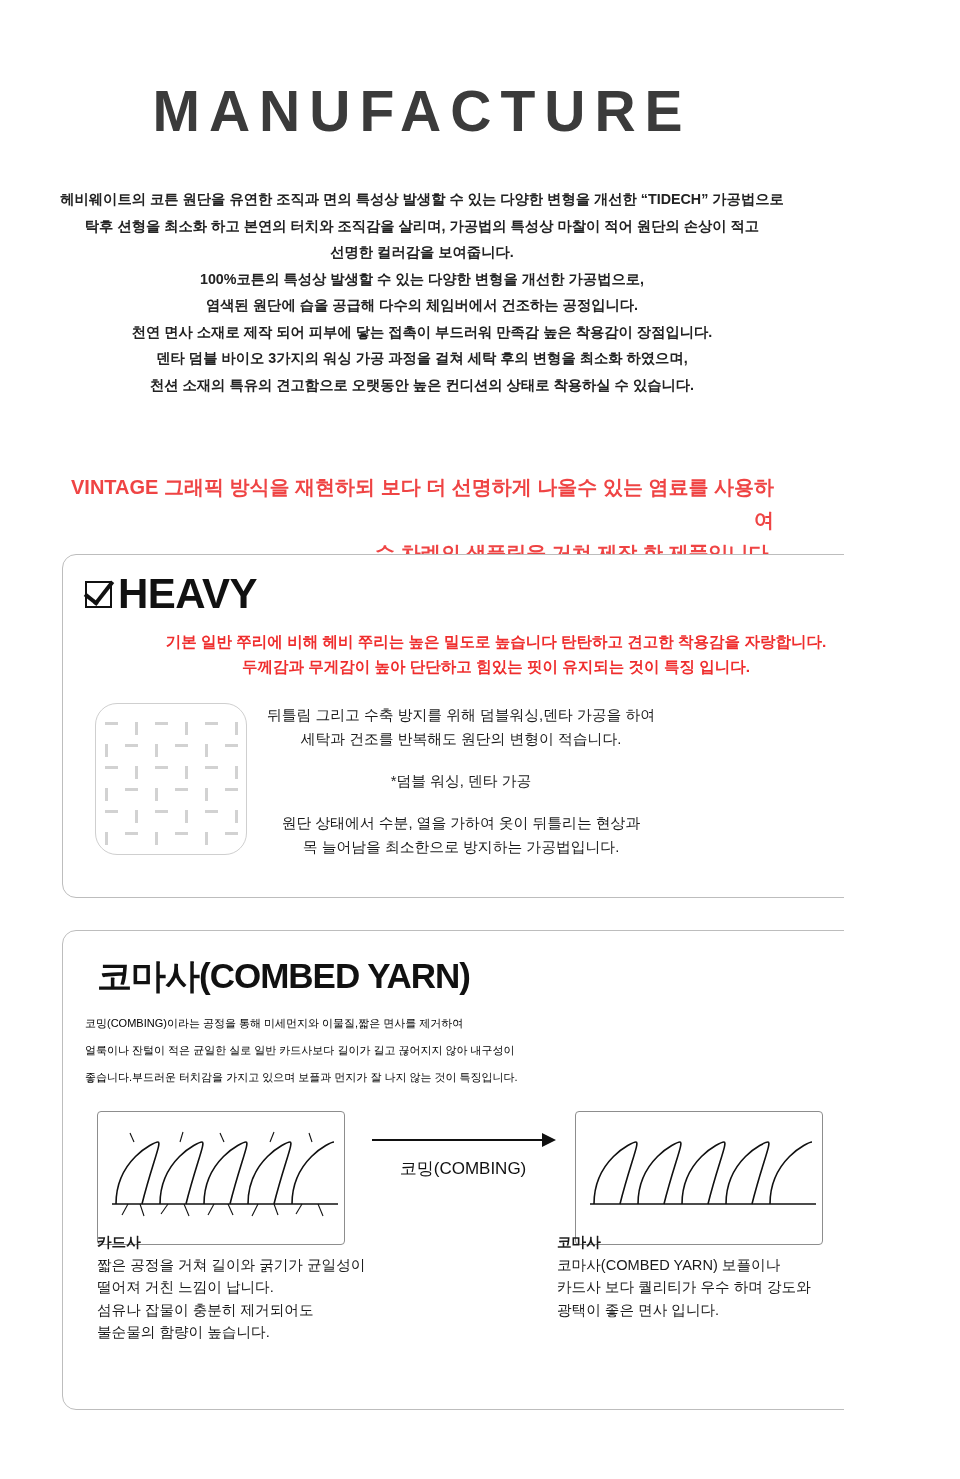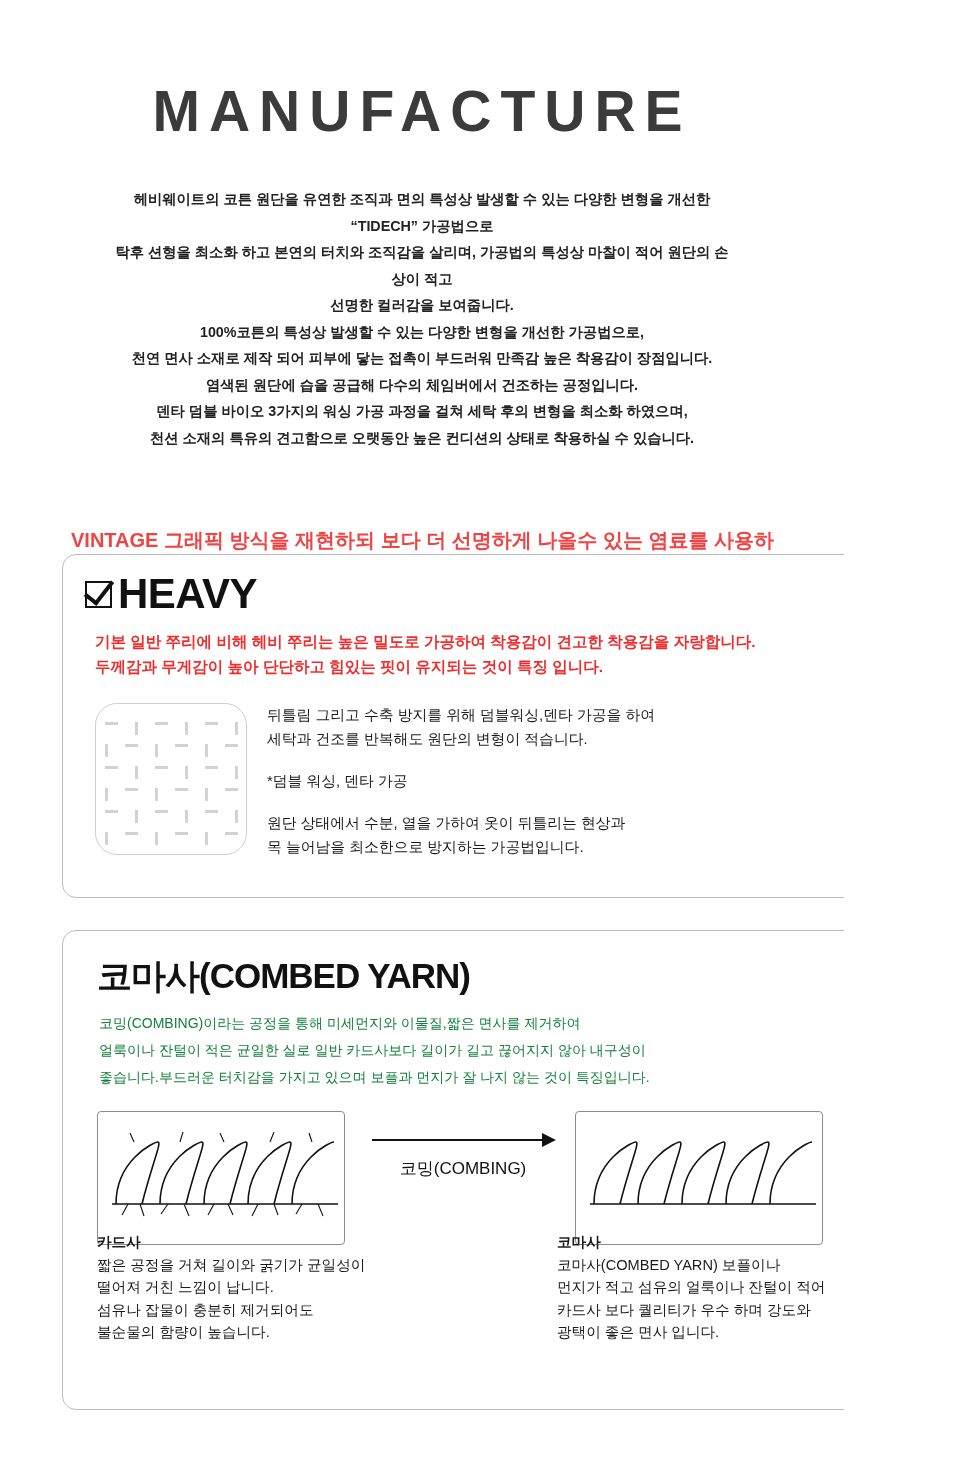--- a/index.html
+++ b/index.html
@@ -29,21 +29,21 @@
     font-family: "Liberation Sans", sans-serif;
   }
 
   .intro {
     margin-top: 42px;
     text-align: center;
     font-size: 14.3px;
     font-weight: bold;
     line-height: 26.5px;
     color: #222222;
-    padding: 0 109px;
+    padding: 0 56px;
   }
   .intro p { margin: 0; }
 
   .highlight {
     margin-top: 73px;
     text-align: right;
     font-size: 20px;
     font-weight: bold;
     line-height: 33px;
     color: #ef4444;
@@ -52,21 +52,21 @@
 
   
   .card {
     position: absolute;
     left: 62px;
     width: 836px;
     border: 1.6px solid #bdbdbd;
     border-radius: 14px;
     background: #ffffff;
   }
-  #card-heavy { top: 554px; height: 344px; }
+  #card-heavy { top: 554px; height: 344px; text-align: center; }
   #card-combed { top: 930px; height: 480px; }
 
   
   .heavy-head {
     display: flex;
     align-items: center;
     margin: 18px 0 0 22px;
   }
   .check-box {
     width: 27px;
@@ -141,24 +141,24 @@
 
   
   .combed-title {
     font-size: 35px;
     font-weight: bold;
     margin: 22px 0 0 34px;
     letter-spacing: -1px;
     color: #111;
   }
   .combed-desc {
-    font-size: 14px;
+    font-size: 11px;
     line-height: 27px;
-    margin: 10px 0 0 36px;
-    color: #15803d;
+    margin: 10px 0 0 22px;
+    color: #000000;
   }
   .yarn-area {
     position: relative;
     margin-top: 20px;
     height: 150px;
   }
   .yarn-box {
     position: absolute;
     width: 248px;
     height: 134px;
@@ -231,39 +231,39 @@
 
 <div class="page">
 
   <div class="title">MANUFACTURE</div>
 
   <div class="intro">
     <p>헤비웨이트의 코튼 원단을 유연한 조직과 면의 특성상 발생할 수 있는 다양한 변형을 개선한 “TIDECH” 가공법으로</p>
     <p>탁후 션형을 최소화 하고 본연의 터치와 조직감을 살리며, 가공법의 특성상 마찰이 적어 원단의 손상이 적고</p>
     <p>선명한 컬러감을 보여줍니다.</p>
     <p>100%코튼의 특성상 발생할 수 있는 다양한 변형을 개선한 가공법으로,</p>
+    <p>염색된 원단에 습을 공급해 다수의 체임버에서 건조하는 공정입니다.</p>
     <p>천연 면사 소재로 제작 되어 피부에 닿는 접촉이 부드러워 만족감 높은 착용감이 장점입니다.</p>
-    <p>염색된 원단에 습을 공급해 다수의 체임버에서 건조하는 공정입니다.</p>
     <p>덴타 덤블 바이오 3가지의 워싱 가공 과정을 걸쳐 세탁 후의 변형을 최소화 하였으며,</p>
     <p>천션 소재의 특유의 견고함으로 오랫동안 높은 컨디션의 상태로 착용하실 수 있습니다.</p>
   </div>
 
   <div class="highlight">
     <div>VINTAGE 그래픽 방식을 재현하되 보다 더 선명하게  나올수 있는 염료를 사용하여</div>
     <div>수 차례의 샘플링을 거쳐 제작 한 제품입니다.</div>
   </div>
 
   <div class="card" id="card-heavy">
     <div class="heavy-head">
       <span class="check-box"></span>
       <span class="heavy-title">HEAVY</span>
     </div>
 
     <div class="heavy-red">
-      <div>기본 일반 쭈리에 비해 헤비 쭈리는 높은 밀도로 가공하여 착용감이 견고한 착용감을 자랑합니다.</div>
+      <div>기본 일반 쭈리에 비해 헤비 쭈리는 높은 밀도로 높습니다 탄탄하고 견고한 착용감을 자랑합니다.</div>
       <div>두께감과 무게감이 높아 단단하고 힘있는 핏이 유지되는 것이 특징 입니다.</div>
     </div>
 
     <div class="heavy-body">
       <div class="swatch">
         <div class="row" style="top:18px">
           <span class="dash"></span>
             <span class="dash v"></span>
             <span class="dash"></span>
             <span class="dash v"></span>
@@ -393,19 +393,18 @@
       <div class="cap-title">카드사</div>
       <div>짧은 공정을 거쳐 길이와 굵기가 균일성이</div>
       <div>떨어져 거친 느낌이 납니다.</div>
       <div>섬유나 잡물이 충분히 제거되어도</div>
       <div>불순물의 함량이 높습니다.</div>
     </div>
 
     <div class="caption" id="caption-right">
       <div class="cap-title">코마사</div>
       <div>코마사(COMBED YARN) 보플이나</div>
-      <div>먼지가 적고 섬유의 얼룩이나 잔털이 적어</div>
       <div>카드사 보다 퀄리티가 우수 하며  강도와</div>
       <div>광택이 좋은 면사 입니다.</div>
     </div>
   </div>
 
 </div>
 
 </body></html>

